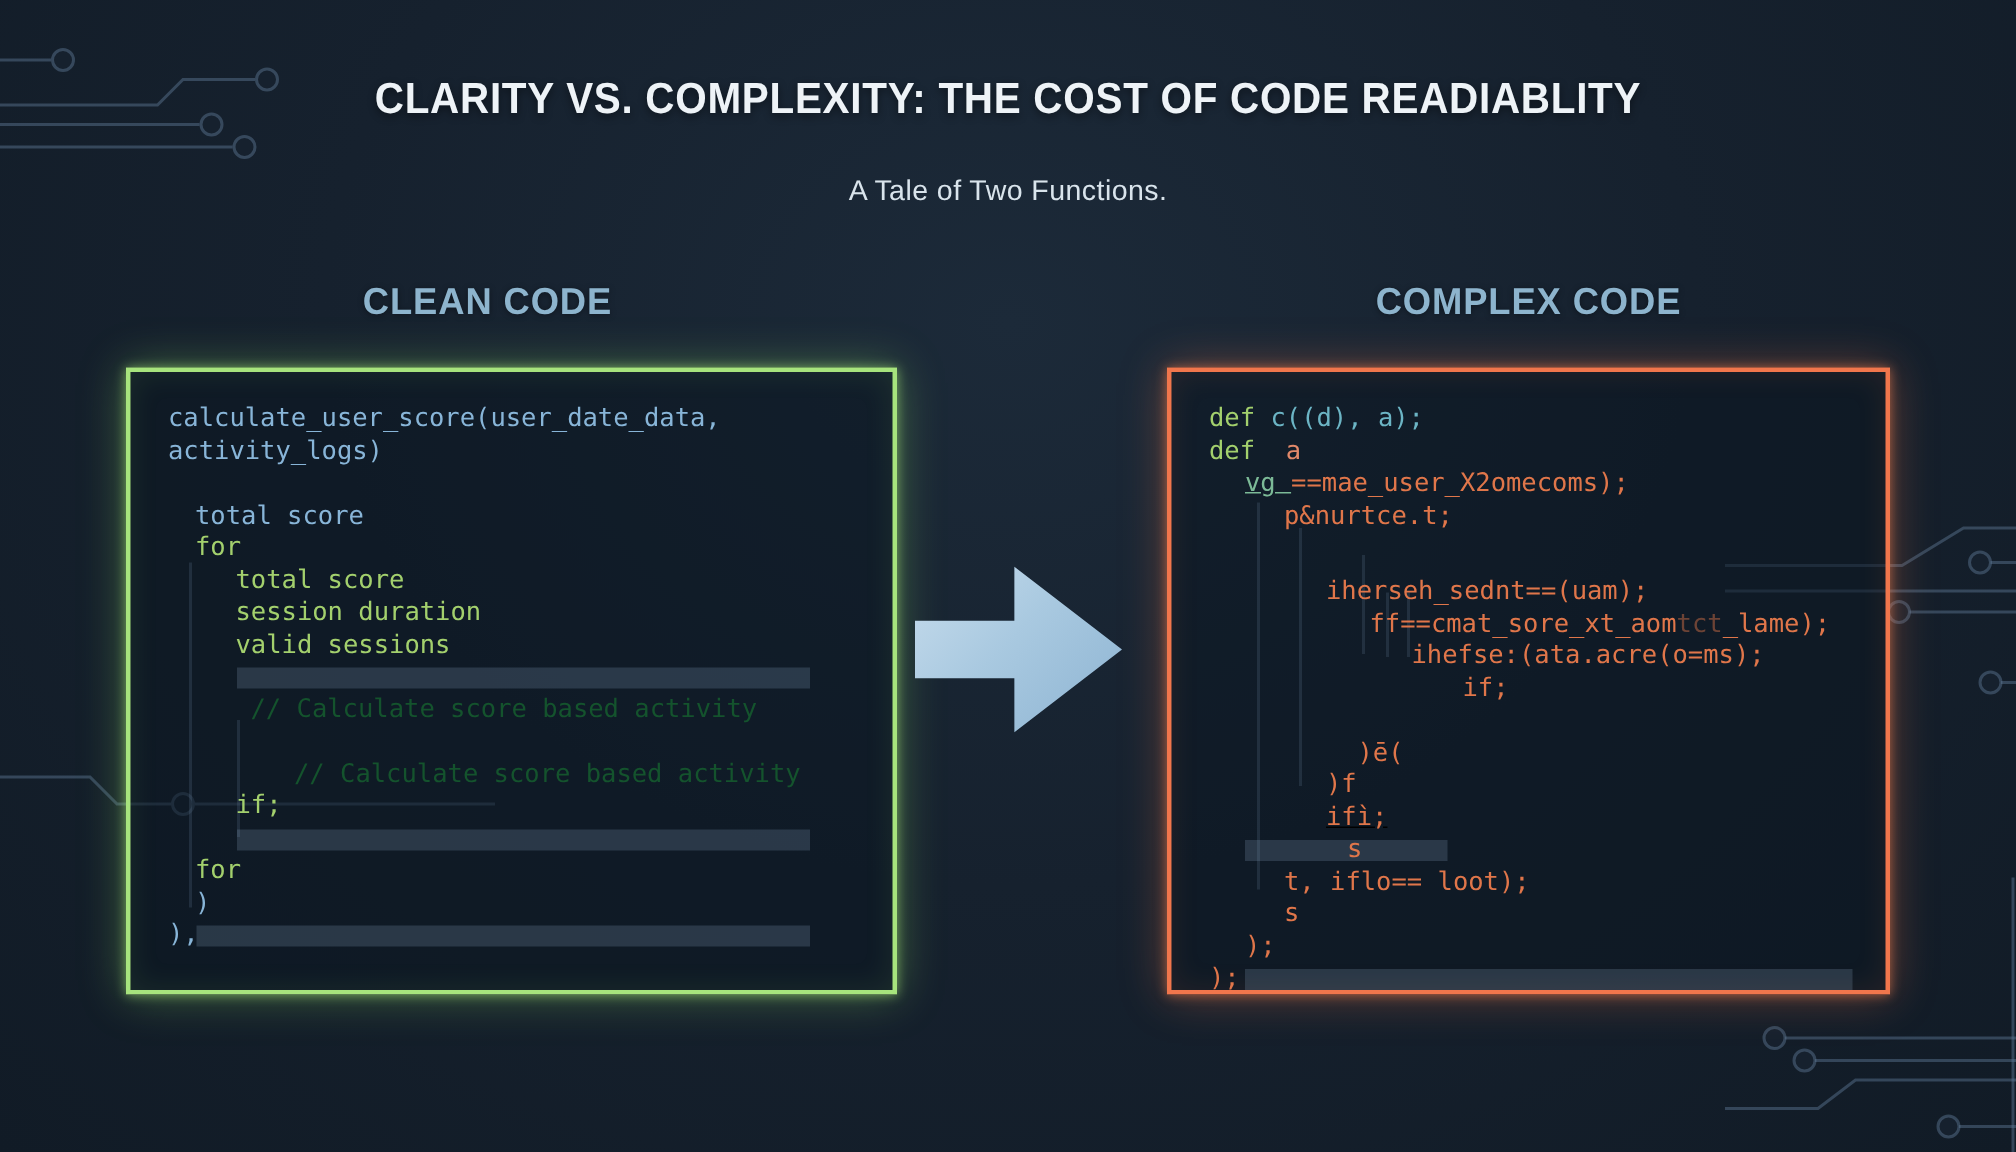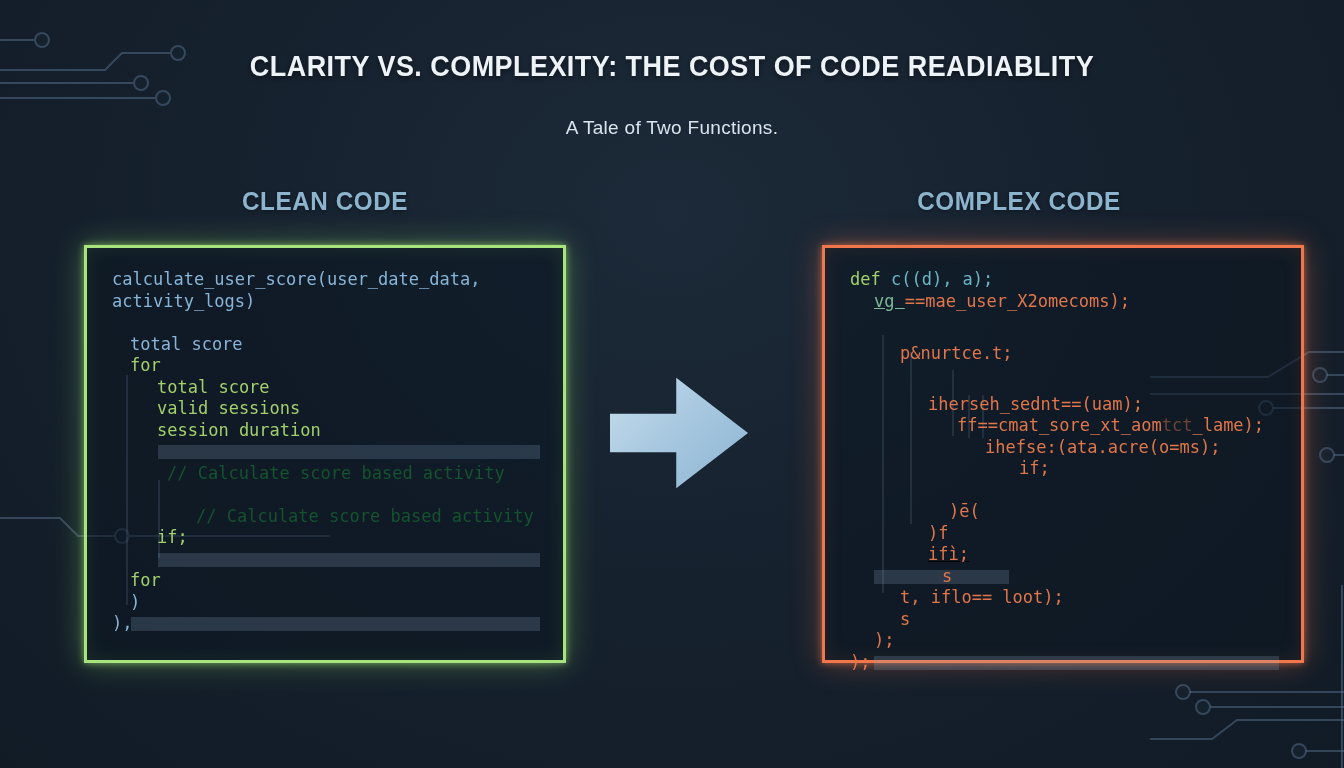--- a/index.html
+++ b/index.html
@@ -25,23 +25,24 @@
   }
   .col-heading.left{left:84px;}
   .col-heading.right{left:778px;}
   .panel{
     position:absolute;top:245px;width:476px;height:412px;z-index:2;
     border:3px solid #888;background:rgba(11,21,32,0.55);
   }
   .panel.clean{
     left:84px;
     box-shadow:0 0 28px rgba(150,225,105,.38),0 0 7px rgba(170,235,120,.6),inset 0 0 20px rgba(150,225,105,.10);
+    padding-left:32px;
   }
   .panel.complex{
-    left:822px;
+    left:778px;
     box-shadow:0 0 28px rgba(242,118,70,.38),0 0 7px rgba(245,130,80,.6),inset 0 0 20px rgba(242,118,70,.10);
   }
   .code{
     position:absolute;left:25px;top:21px;right:6px;z-index:2;
     font-family:"DejaVu Sans Mono", monospace;font-size:17px;
   }
   .code-row{position:relative;height:21.5px;line-height:21.5px;white-space:pre;}
   .tok{position:relative;z-index:2;}
   .tok-blue{color:#88b5d8;}
   .tok-green{color:#a3d06d;}
@@ -108,22 +109,22 @@
 <div class="panel clean" style="border-color: rgb(167, 228, 125);">
   <div class="guide" style="left:39px;top:127px;height:230px"></div>
   <div class="guide" style="left:71px;top:232px;height:78px"></div>
   <div class="code">
       <div class="code-row"><span class="tok tok-blue">calculate_user_score(user_date_data,</span></div>
       <div class="code-row"><span class="tok tok-blue">activity_logs)</span></div>
       <div class="code-row"></div>
       <div class="code-row" style="padding-left: 18px;"><span class="tok tok-blue">total score</span></div>
       <div class="code-row" style="padding-left: 18px;"><span class="tok tok-green">for</span></div>
       <div class="code-row" style="padding-left: 45px;"><span class="tok tok-green">total score</span></div>
+      <div class="code-row" style="padding-left: 45px;"><span class="tok tok-green">session duration</span></div>
       <div class="code-row" style="padding-left: 45px;"><span class="tok tok-green">valid sessions</span></div>
-      <div class="code-row" style="padding-left: 45px;"><span class="tok tok-green">session duration</span></div>
       <div class="code-row"><span class="gray-bar" style="left: 46px; width: 382px;"></span></div>
       <div class="code-row" style="padding-left: 55px;"><span class="tok tok-comment">// Calculate score based activity</span></div>
       <div class="code-row"></div>
       <div class="code-row" style="padding-left: 84px;"><span class="tok tok-comment">// Calculate score based activity</span></div>
       <div class="code-row" style="padding-left: 45px;"><span class="tok tok-green">if;</span></div>
       <div class="code-row"><span class="gray-bar" style="left: 46px; width: 382px;"></span></div>
       <div class="code-row" style="padding-left: 18px;"><span class="tok tok-green">for</span></div>
       <div class="code-row" style="padding-left: 18px;"><span class="tok tok-blue">)</span></div>
       <div class="code-row"><span class="tok tok-blue">),</span><span class="gray-bar" style="left: 19px; width: 409px;"></span></div>
     </div>
@@ -132,22 +133,23 @@
 <div class="arrow"></div>
 
 <div class="panel complex" style="border-color: rgb(241, 118, 76);">
   <div class="guide" style="left:57px;top:87px;height:258px"></div>
   <div class="guide" style="left:85px;top:104px;height:172px"></div>
   <div class="guide" style="left:127px;top:122px;height:66px"></div>
   <div class="guide" style="left:143px;top:147px;height:43px"></div>
   <div class="guide" style="left:157px;top:147px;height:43px"></div>
   <div class="code">
       <div class="code-row"><span class="tok tok-green">def </span><span class="tok tok-teal">c((d), a);</span></div>
+      <div class="code-row"><span class="tok tok-green">def </span><span class="tok tok-salmon"> a</span></div>
       <div class="code-row" style="padding-left: 24px;"><span class="tok tok-tealgreen">vg </span><span class="tok tok-orange">==mae_user_X2omecoms);</span></div>
-      <div class="code-row" style="padding-left: 50px; margin-top: 31px;"><span class="tok tok-orange">p&amp;nurtce.t;</span></div>
+      <div class="code-row" style="padding-left: 50px;"><span class="tok tok-orange">p&amp;nurtce.t;</span></div>
       <div class="code-row" style="padding-left: 78px; margin-top: 29px;"><span class="tok tok-orange">iherseh_sednt==(uam);</span></div>
       <div class="code-row" style="padding-left: 107px;"><span class="tok tok-orange">ff==cmat_sore_xt_aom</span><span class="tok tok-orange-faded">tct</span><span class="tok tok-orange">_lame);</span></div>
       <div class="code-row" style="padding-left: 135px;"><span class="tok tok-orange">ihefse:(ata.acre(o=ms);</span></div>
       <div class="code-row" style="padding-left: 169px;"><span class="tok tok-orange">if;</span></div>
       <div class="code-row"></div>
       <div class="code-row" style="padding-left: 99px;"><span class="tok tok-orange">)ē(</span></div>
       <div class="code-row" style="padding-left: 78px;"><span class="tok tok-orange">)f</span></div>
       <div class="code-row" style="padding-left: 78px; text-decoration: underline;"><span class="tok tok-orange">ifì;</span></div>
       <div class="code-row" style="padding-left: 92px;"><span class="tok tok-orange">s</span><span class="gray-bar" style="left: 24px; width: 135px;"></span></div>
       <div class="code-row" style="padding-left: 50px;"><span class="tok tok-orange">t, iflo== loot);</span></div>

